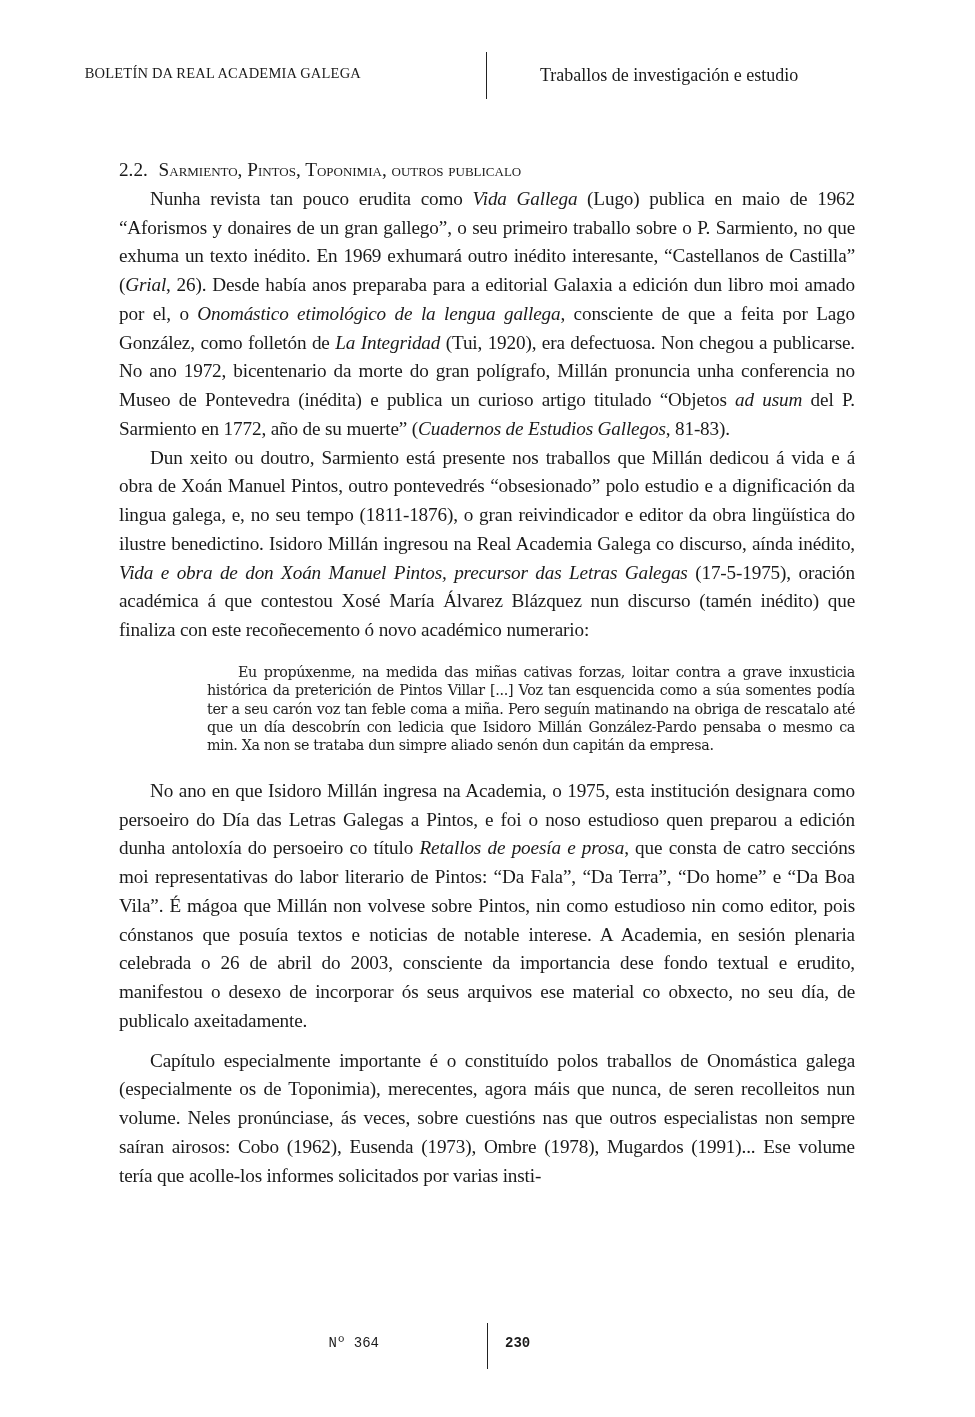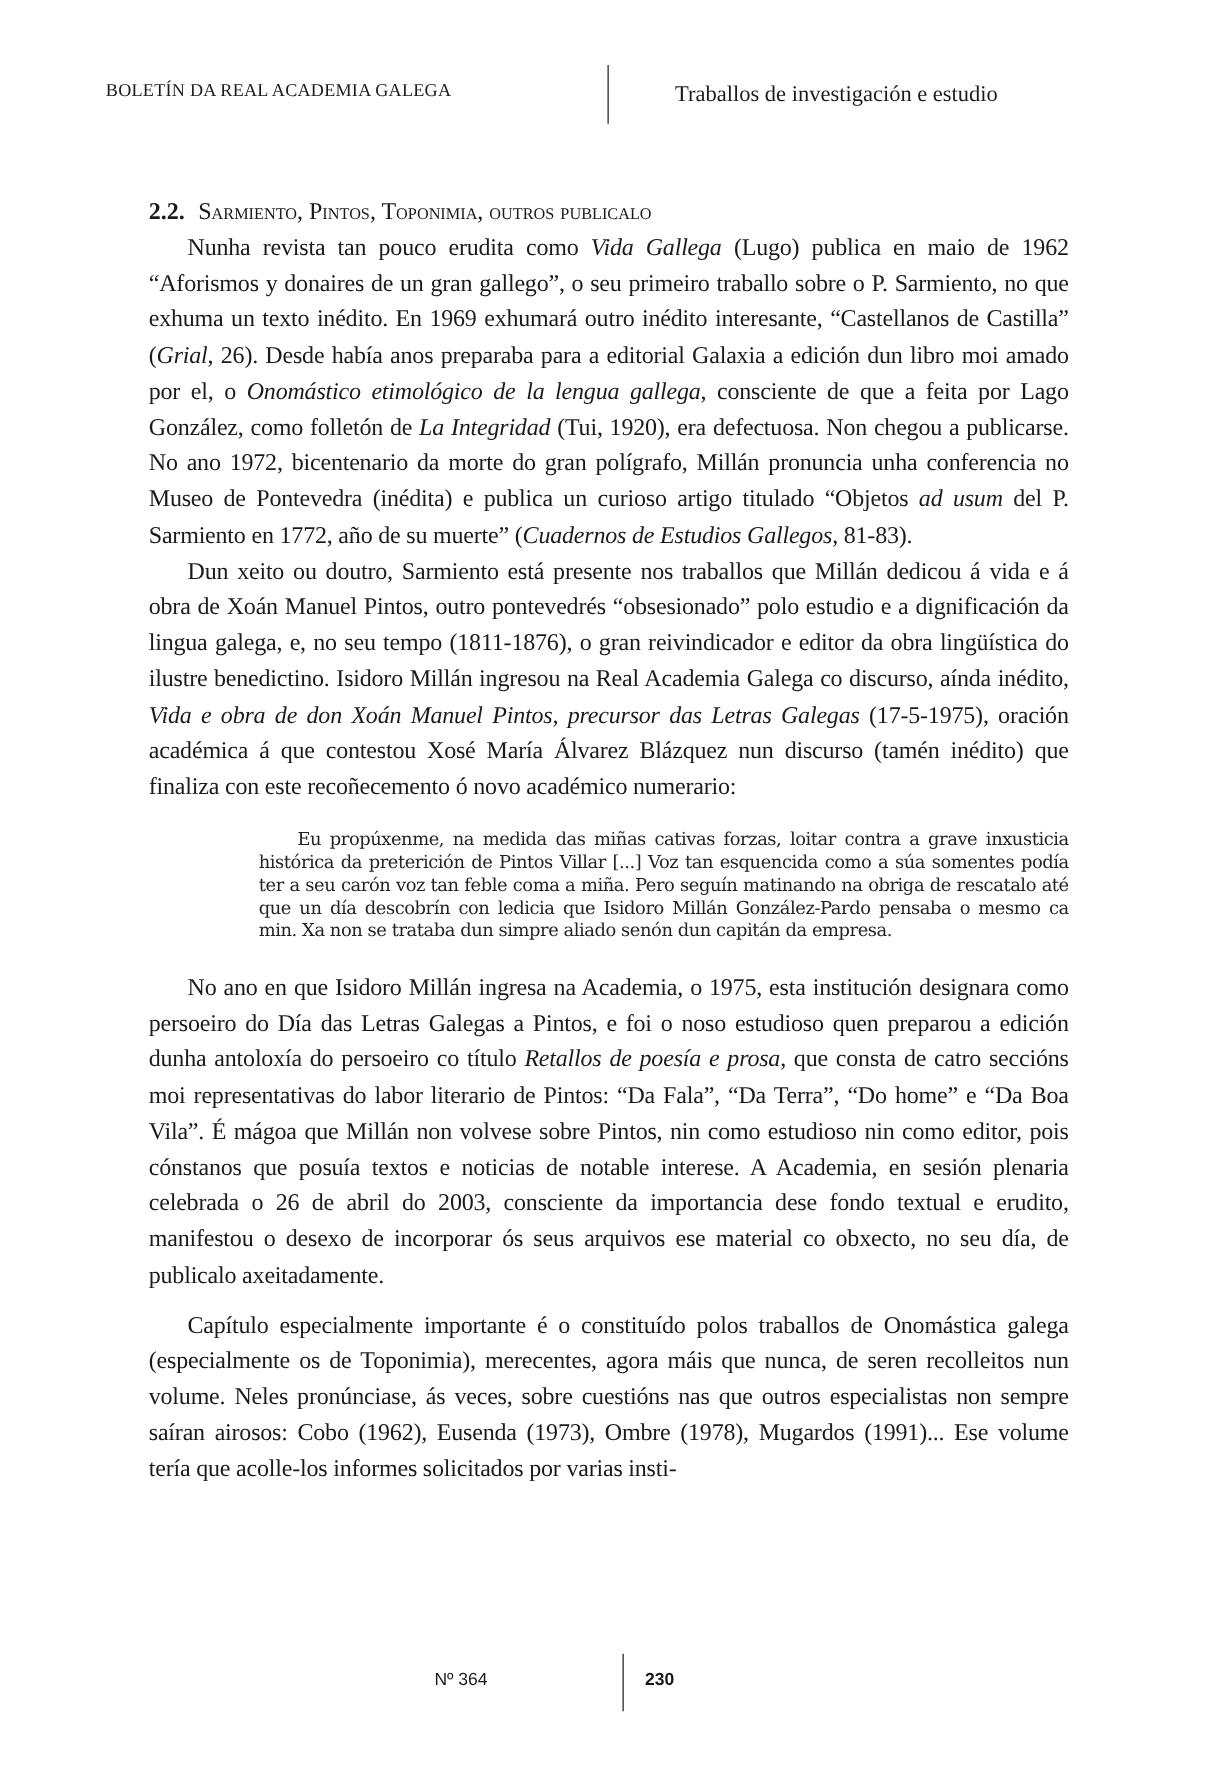--- a/index.html
+++ b/index.html
@@ -16,33 +16,33 @@
     position: absolute; left: 486px; top: 0; width: 1px; height: 47px; background: #222;
   }
   .header .section {
     position: absolute; left: 508px; top: 13px; font-size: 18px; white-space: nowrap; margin-left: 32px;
   }
   .content {
     position: absolute; left: 119px; top: 156px; width: 736px;
     font-family: "Liberation Serif", serif; font-size: 19.2px; line-height: 28.75px;
   }
   .heading { margin: 0; font-size: 19.2px; font-weight: normal; line-height: 28.75px; white-space: nowrap; }
-  .heading .num { font-weight: bold; margin-right: 6px; }
+  .heading .num { font-weight: normal; margin-right: 6px; }
   .heading .title { font-variant: small-caps; }
   p.body { margin: 0; text-align: justify; text-indent: 31px; letter-spacing: -0.15px; }
   em { }
   blockquote {
     margin: 18px 0 22px 88px; padding: 0; width: 648px;
     font-family: "DejaVu Serif", serif; font-size: 14.3px; line-height: 18.4px;
     text-align: justify; text-indent: 31px; color: #222; letter-spacing: -0.35px;
   }
   .spacer { height: 11px; }
   .footer {
-    position: absolute; top: 1323px; left: 12px; width: 883px; height: 46px;
-    font-family: Liberation Sans, sans-serif; font-size: 14px;
+    position: absolute; top: 1323px; left: 1px; width: 883px; height: 46px;
+    font-family: Liberation Mono, monospace; font-size: 14px;
   }
   .footer .issue { position: absolute; right: 505px; top: 12px; white-space: nowrap; }
   .footer .rule { position: absolute; left: 486px; top: 0; width: 1px; height: 46px; background: #222; }
   .footer .page { position: absolute; left: 504px; top: 12px; font-weight: bold; }
 </style>
 </head>
 <body>
 
 <div class="header">
   <span class="journal">BOLETÍN DA REAL ACADEMIA GALEGA</span>

